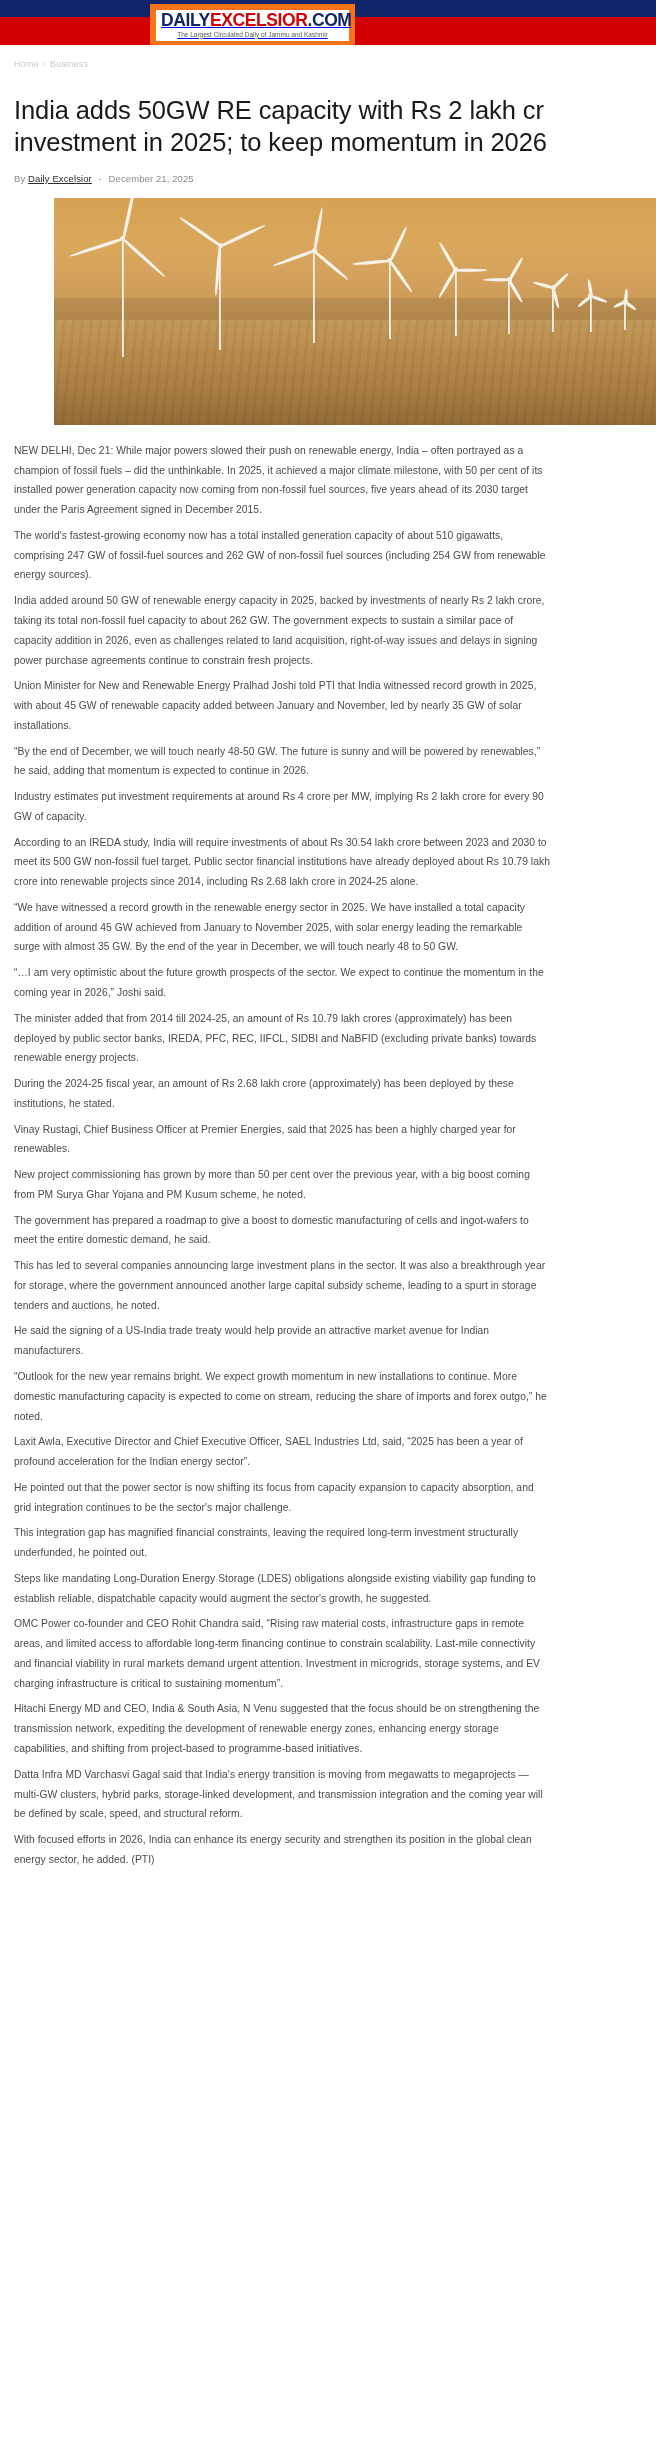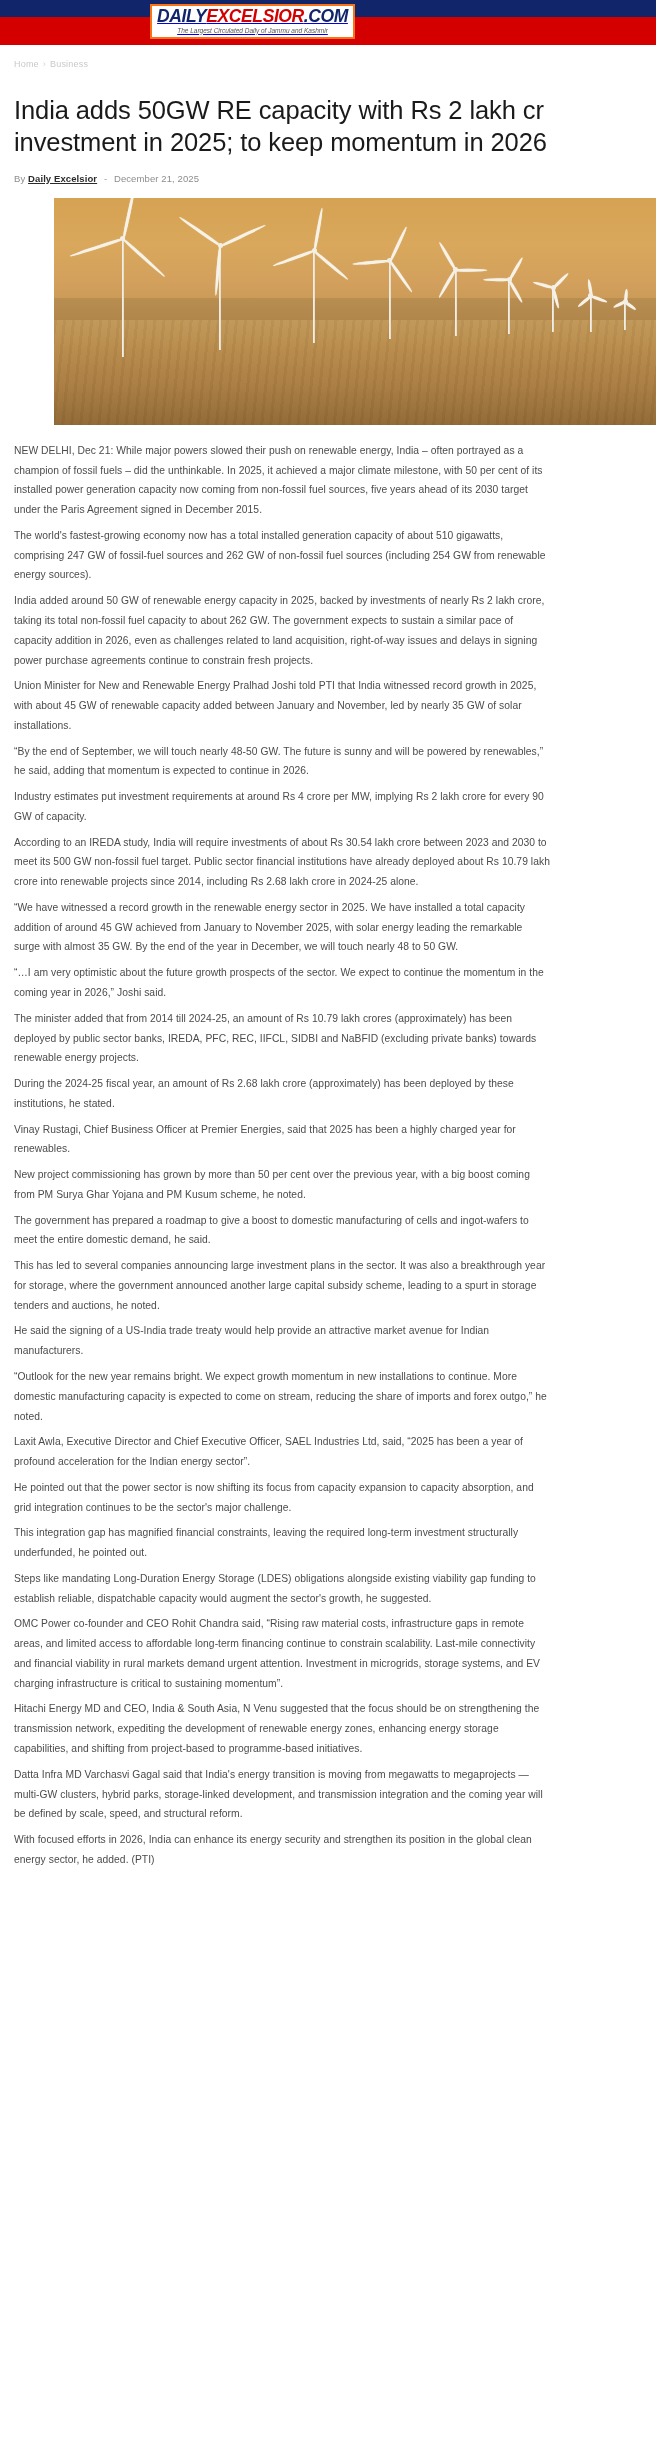--- a/index.html
+++ b/index.html
@@ -36,26 +36,25 @@
     width: 656px;
     height: 17px;
     background: #11256b;
   }
   .logo-box {
     position: absolute;
     left: 150px;
     top: 4px;
     width: 205px;
     background: #ffffff;
-    border: 2px solid #f97316;
+    border: 6px solid #f97316;
     padding: 2px 5px 3px 5px;
     box-sizing: border-box;
     text-align: center;
     line-height: 1;
-    font-style: italic;
   }
   .logo-main {
     font-family: "Liberation Sans", sans-serif;
     font-size: 17.5px;
     font-weight: bold;
     letter-spacing: -0.4px;
     color: #11256b;
     white-space: nowrap;
   }
   .logo-main .ex {
@@ -109,21 +108,21 @@
 
   .byline {
     margin-top: 14px;
     font-size: 9.5px;
     color: #8d8d8d;
     letter-spacing: 0.1px;
   }
   .byline .by-label { color: #8d8d8d; }
   .byline .author {
     color: #2b2b2b;
-    font-weight: bold;
+    font-weight: normal;
   }
   .byline .dash { margin: 0 4px; color: #9a9a9a; }
   .byline .date { color: #8d8d8d; }
 
   
   .hero {
     margin-top: 14px;
     width: 628px;
     height: 227px;
     position: relative;
@@ -304,21 +303,21 @@
             <div class="hub"></div>
           </div>
         </div>
     </figure>
 
     <section class="article-body" id="article-body">
         <p>NEW DELHI, Dec 21:  While major powers slowed their push on renewable energy, India – often portrayed as a champion of fossil fuels – did the unthinkable. In 2025, it achieved a major climate milestone, with 50 per cent of its installed power generation capacity now coming from non-fossil fuel sources, five years ahead of its 2030 target under the Paris Agreement signed in December 2015.</p>
         <p>The world's fastest-growing economy now has a total installed generation capacity of about 510 gigawatts, comprising 247 GW of fossil-fuel sources and 262 GW of non-fossil fuel sources (including 254 GW from renewable energy sources).</p>
         <p>India added around 50 GW of renewable energy capacity in 2025, backed by investments of nearly Rs 2 lakh crore, taking its total non-fossil fuel capacity to about 262 GW. The government expects to sustain a similar pace of capacity addition in 2026, even as challenges related to land acquisition, right-of-way issues and delays in signing power purchase agreements continue to constrain fresh projects.</p>
         <p>Union Minister for New and Renewable Energy Pralhad Joshi told PTI that India witnessed record growth in 2025, with about 45 GW of renewable capacity added between January and November, led by nearly 35 GW of solar installations.</p>
-        <p>“By the end of September, we will touch nearly 48-50 GW. The future is sunny and will be powered by renewables,” he said, adding that momentum is expected to continue in 2026.</p>
+        <p>“By the end of December, we will touch nearly 48-50 GW. The future is sunny and will be powered by renewables,” he said, adding that momentum is expected to continue in 2026.</p>
         <p>Industry estimates put investment requirements at around Rs 4 crore per MW, implying Rs 2 lakh crore for every 90 GW of capacity.</p>
         <p>According to an IREDA study, India will require investments of about Rs 30.54 lakh crore between 2023 and 2030 to meet its 500 GW non-fossil fuel target. Public sector financial institutions have already deployed about Rs 10.79 lakh crore into renewable projects since 2014, including Rs 2.68 lakh crore in 2024-25 alone.</p>
         <p>“We have witnessed a record growth in the renewable energy sector in 2025. We have installed a total capacity addition of around 45 GW achieved from January to November 2025, with solar energy leading the remarkable surge with almost 35 GW. By the end of the year in December, we will touch nearly 48 to 50 GW.</p>
         <p>“…I am very optimistic about the future growth prospects of the sector. We expect to continue the momentum in the coming year in 2026,” Joshi said.</p>
         <p>The minister added that from 2014 till 2024-25, an amount of Rs 10.79 lakh crores (approximately) has been deployed by public sector banks, IREDA, PFC, REC, IIFCL, SIDBI and NaBFID (excluding private banks) towards renewable energy projects.</p>
         <p>During the 2024-25 fiscal year, an amount of Rs 2.68 lakh crore (approximately) has been deployed by these institutions, he stated.</p>
         <p>Vinay Rustagi, Chief Business Officer at Premier Energies, said that 2025 has been a highly charged year for renewables.</p>
         <p>New project commissioning has grown by more than 50 per cent over the previous year, with a big boost coming from PM Surya Ghar Yojana and PM Kusum scheme, he noted.</p>
         <p>The government has prepared a roadmap to give a boost to domestic manufacturing of cells and ingot-wafers to meet the entire domestic demand, he said.</p>
         <p>This has led to several companies announcing large investment plans in the sector. It was also a breakthrough year for storage, where the government announced another large capital subsidy scheme, leading to a spurt in storage tenders and auctions, he noted.</p>

